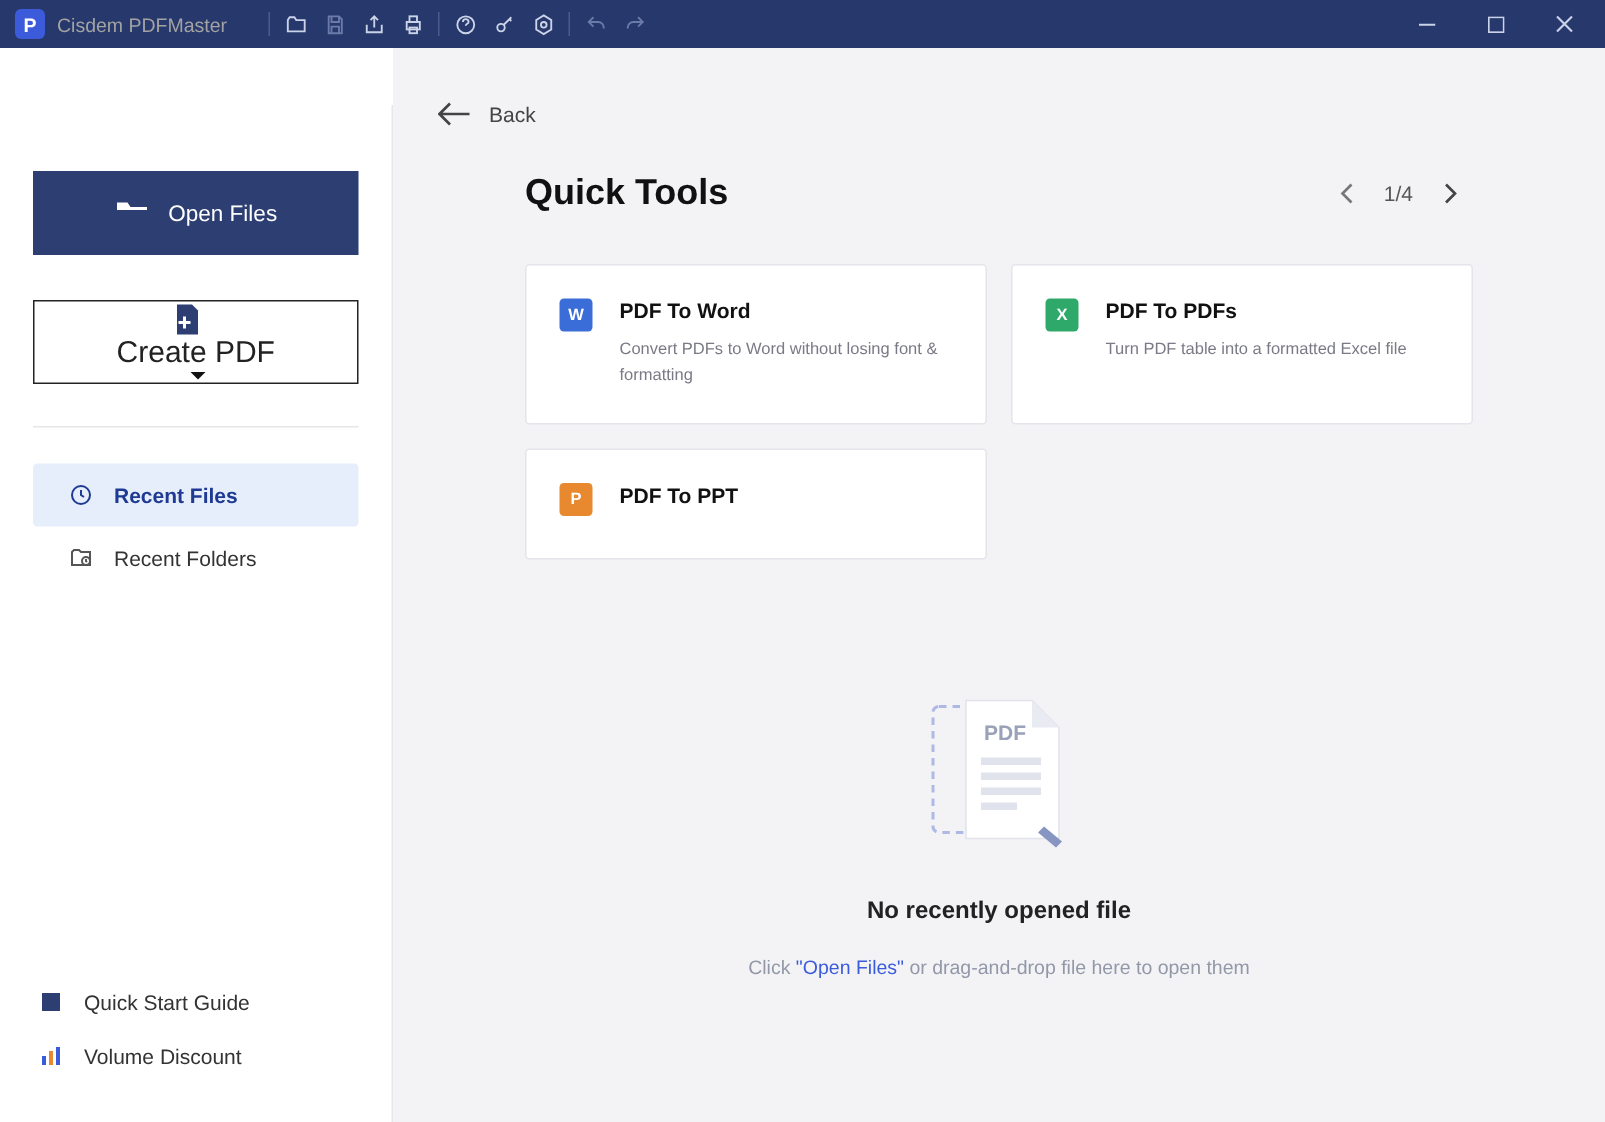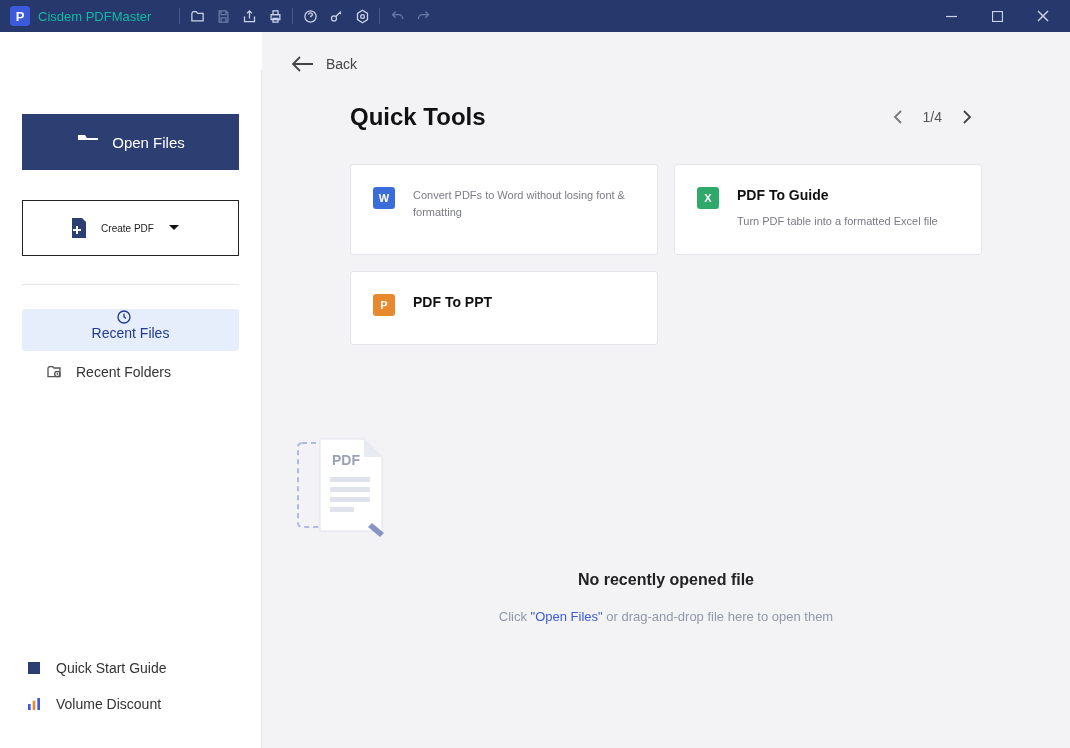--- a/index.html
+++ b/index.html
@@ -25,21 +25,21 @@
   background: #3b5bdb;
   border-radius: 4px;
   display: flex;
   align-items: center;
   justify-content: center;
   color: #fff;
   font-weight: bold;
   font-size: 13px;
   margin: 0 8px 0 6px;
 }
-.app-title { font-size: 13px; color: #14b8a6; margin-right: 24px; }
+.app-title { font-size: 13px; color: #a3a3a3; margin-right: 24px; }
 .title-sep { width: 1px; height: 16px; background: #4a5a8a; margin: 0 4px; }
 .tb-icon {
   width: 26px; height: 26px;
   display: flex; align-items: center; justify-content: center;
   cursor: pointer;
 }
 .tb-icon svg { width: 15px; height: 15px; }
 .tb-spacer { flex: 1; }
 .win-btn {
   width: 46px; height: 32px;
@@ -71,57 +71,58 @@
 }
 .open-files-btn svg { margin-right: 12px; }
 .create-pdf-btn {
   border: 1px solid #232323;
   height: 56px;
   display: flex;
   align-items: center;
   justify-content: center;
   margin-top: 30px;
   cursor: pointer;
-  font-size: 10px;
+  font-size: 20px;
   color: #222;
+  flex-direction: column;
 }
 .create-pdf-btn svg { margin-right: 12px; }
 .create-pdf-btn .chev { margin-left: 14px; }
 
 .divider { border-top: 1px solid #e6e6e6; margin-top: 28px; }
 
 .nav { margin-top: 24px; }
 .nav-item {
   height: 42px;
   display: flex;
   align-items: center;
   padding: 0 24px;
   cursor: pointer;
   font-size: 14px;
   color: #333;
   border-radius: 3px;
 }
 .nav-item svg { margin-right: 14px; }
-.nav-item.active { background: #e6edfb; color: #1f3a93; font-weight: 400; flex-direction: column; }
+.nav-item.active { background: #e6edfb; color: #1f3a93; font-weight: 700; }
 
 .sidebar-footer { margin-top: auto; margin-bottom: 26px; }
 .footer-link {
   display: flex;
   align-items: center;
   padding: 10px 4px;
   font-size: 14px;
   color: #333;
   cursor: pointer;
 }
 .footer-link svg { margin-right: 14px; }
 
 .main {
   flex: 1;
   background: #f3f3f6;
-  padding: 24px 30px;
+  padding: 36px 30px;
   position: relative;
 }
 .back-row {
   display: flex;
   align-items: center;
   font-size: 14px;
   color: #444;
   cursor: pointer;
   margin-bottom: 30px;
 }
@@ -172,21 +173,21 @@
 .card-body { }
 .card-title { font-weight: 700; font-size: 14px; color: #111; margin-bottom: 10px; }
 .card-desc { font-size: 11px; color: #7a7a86; line-height: 1.5; }
 
 .empty {
   text-align: center;
   margin-top: 90px;
 }
 .empty-illus {
   display: flex;
-  justify-content: flex-start;
+  justify-content: center;
   margin-bottom: 26px;
 }
 .empty-title { font-size: 16px; font-weight: 700; color: #222; margin-bottom: 20px; }
 .empty-sub { font-size: 13px; color: #9298a8; }
 .empty-sub .link { color: #3b5bdb; cursor: pointer; }
 </style>
 </head>
 <body>
 
 <div class="titlebar">
@@ -343,27 +344,28 @@
               <path d="M1 1l6 6-6 6"></path>
             </svg>
         </div>
       </div>
     </div>
 
     <div class="cards">
       <div class="card">
         <div class="card-icon" style="background:#3b6dd8">W</div>
         <div class="card-body">
+          <div class="card-title">PDF To Word</div>
           <div class="card-desc">Convert PDFs to Word without losing font &amp; formatting</div>
         </div>
       </div>
       <div class="card">
         <div class="card-icon" style="background:#2fa96a">X</div>
         <div class="card-body">
-          <div class="card-title">PDF To Guide</div>
+          <div class="card-title">PDF To PDFs</div>
           <div class="card-desc">Turn PDF table into a formatted Excel file</div>
         </div>
       </div>
       <div class="card">
         <div class="card-icon" style="background:#e8892f">P</div>
         <div class="card-body">
           <div class="card-title">PDF To PPT</div>
         </div>
       </div>
     </div>

